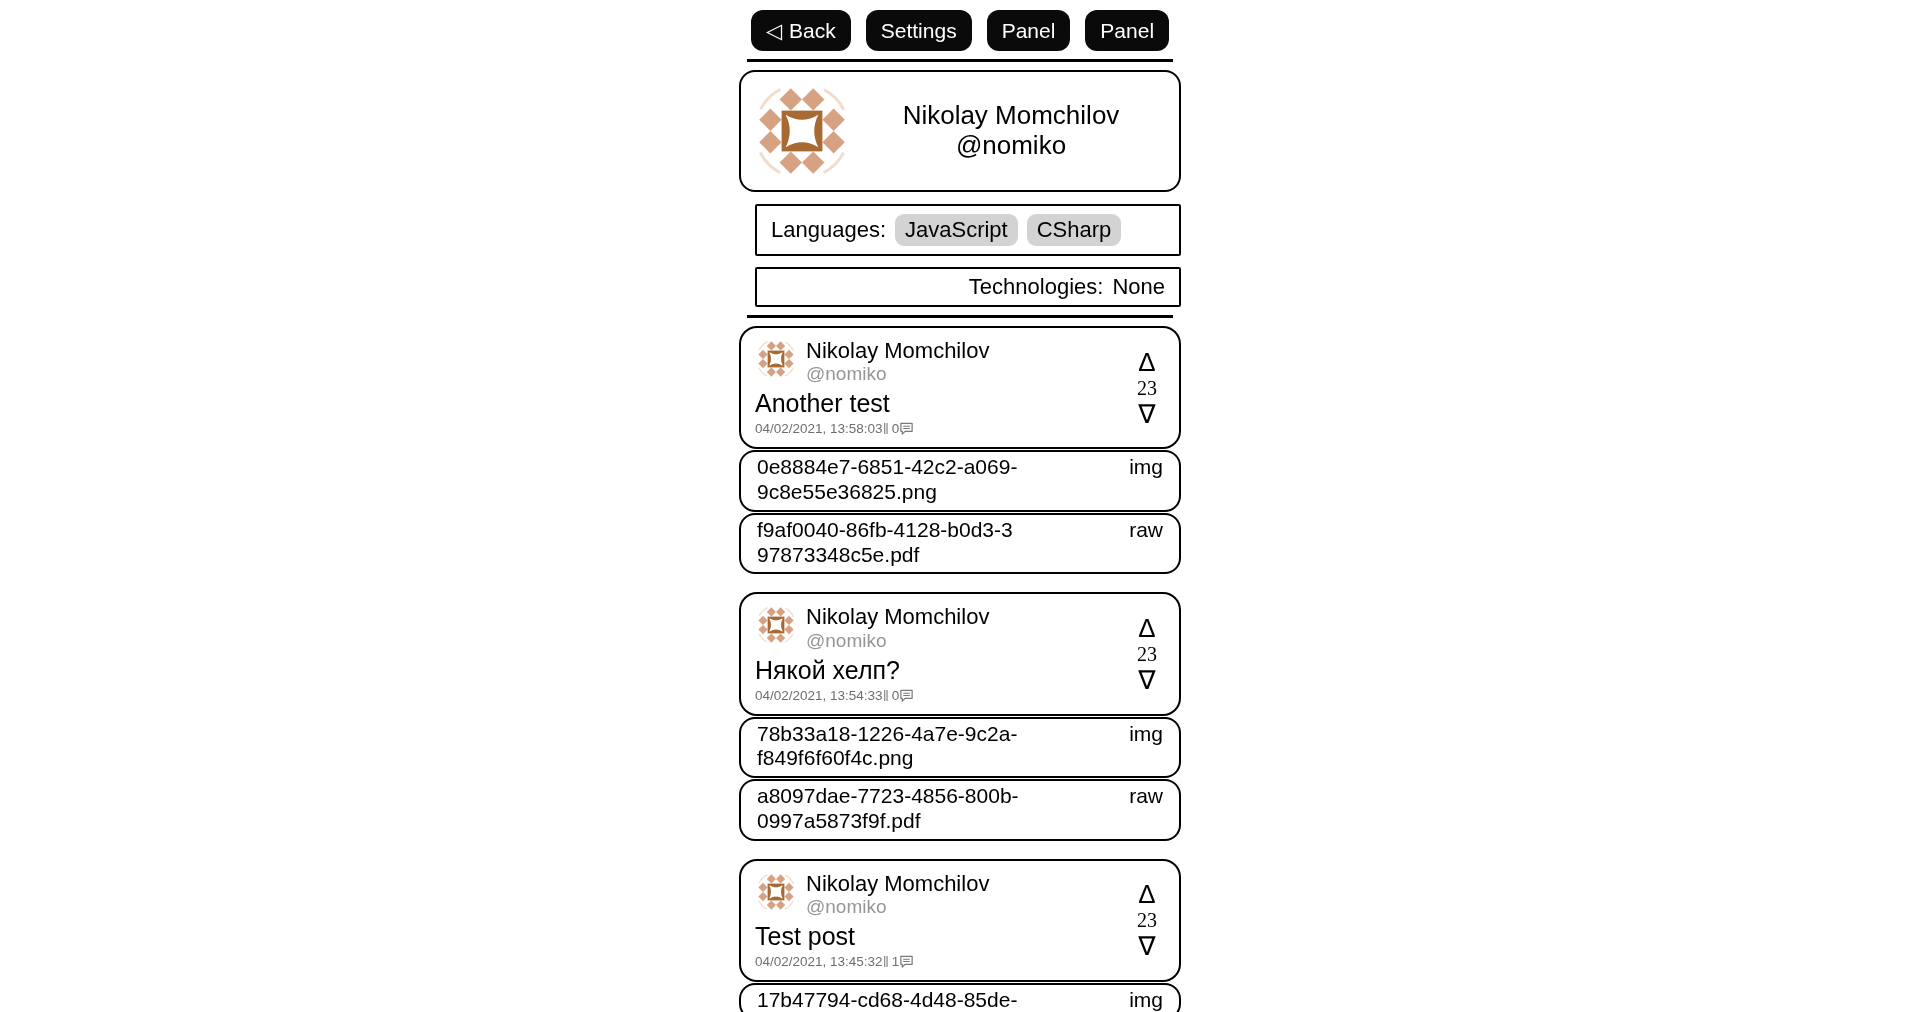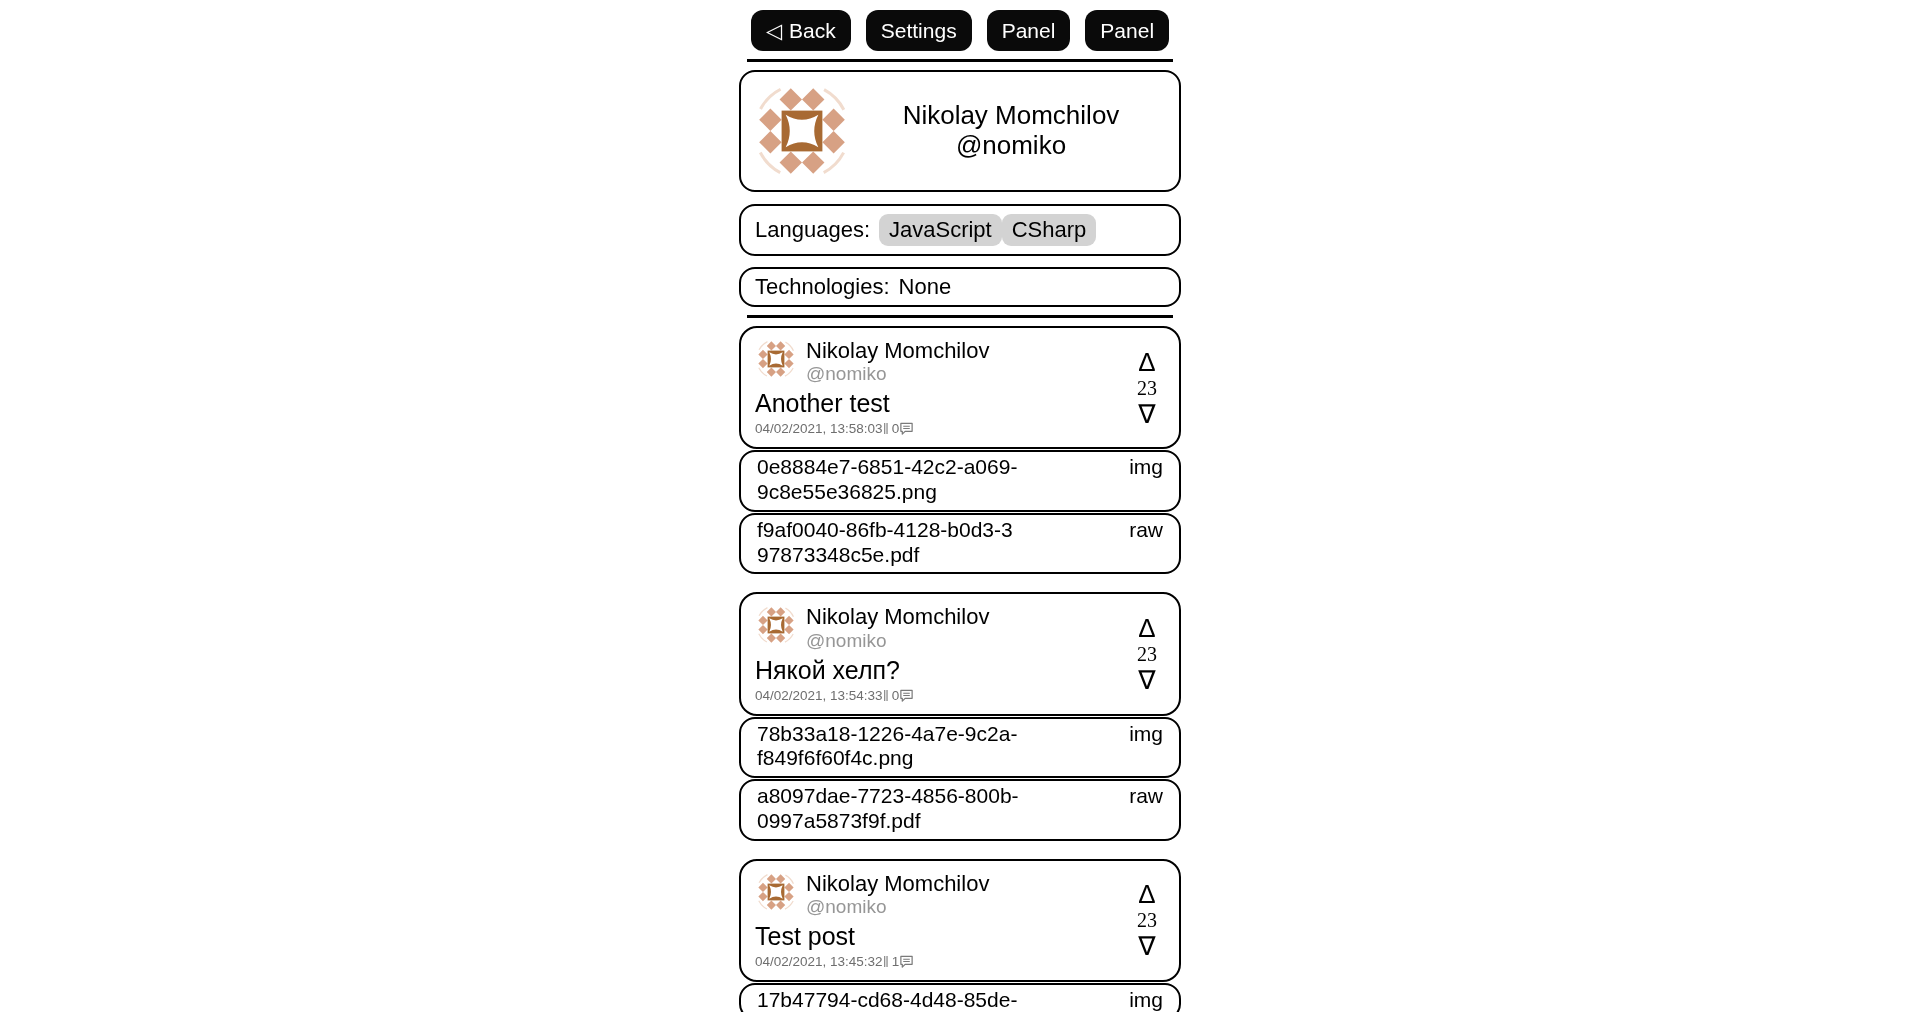--- a/index.html
+++ b/index.html
@@ -26,24 +26,24 @@
 
   
   .card{border:2.5px solid var(--border);background:#fff;}
   .profile-card{border-radius:16px;display:flex;align-items:center;padding:8px 10px;margin-top:5px;}
   .avatar{display:inline-block;line-height:0;}
   .avatar-lg svg{width:102px;height:102px;}
   .avatar-sm svg{width:42px;height:42px;}
   .profile-names{flex:1;text-align:center;font-size:26px;line-height:1.15;}
 
   
-  .info-card{border-radius:16px;margin-top:12px;padding:8px 14px;font-size:22px;display:flex;align-items:center;}
-  .info-card.slim{margin-top:11px;padding:5px 14px;}
+  .info-card{border-radius:2px;margin-top:12px;padding:8px 14px;font-size:22px;display:flex;align-items:center;margin-left:16px;}
+  .info-card.slim{margin-top:11px;padding:5px 14px;justify-content:flex-end;}
   .info-label{margin-right:9px;}
-  .tags{display:flex;text-align:right;}
+  .tags{display:flex;gap:9px;text-align:right;}
   .tag{background:var(--tag-bg);border-radius:9px;padding:3px 10px;}
 
   
   .post-group{margin-bottom:18px;}
   .post-card{position:relative;border-radius:18px;padding:10px 14px 6px;}
   .post-header{display:flex;gap:9px;align-items:flex-start;}
   .author-name{font-size:22px;font-weight:500;line-height:1.15;}
   .author-handle{font-size:19px;color:var(--handle);line-height:1.15;}
   .post-title{font-size:25px;margin-top:3px;line-height:1.2;}
   .post-meta{display:flex;align-items:center;font-size:13.5px;color:var(--meta);margin-top:2px;padding-bottom:4px;}

